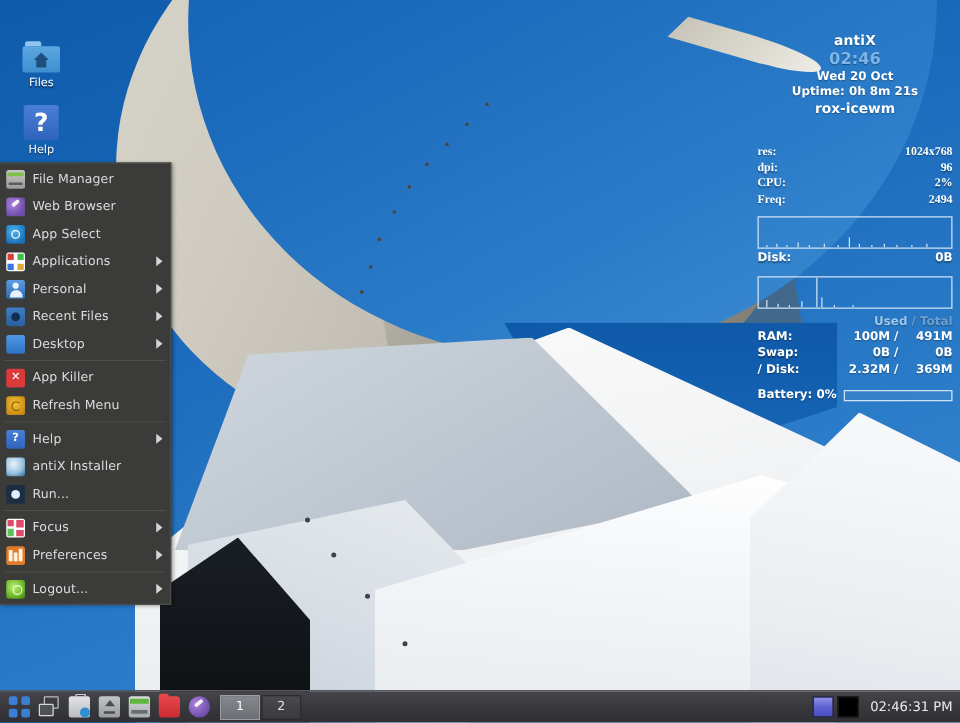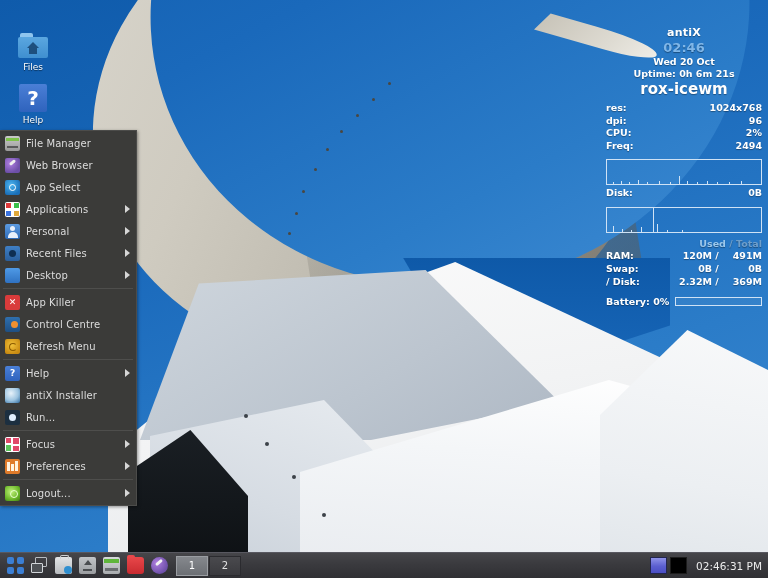--- a/index.html
+++ b/index.html
@@ -151,46 +151,46 @@
     font-size: 9px; font-weight: bold;
     color: #ffffff;
     text-shadow: 0 1px 1px rgba(0,0,0,0.35);
     padding: 0 6px;
   }
   #conky .center { text-align: center; }
   .ck-title { font-size: 11px; font-weight: bold; letter-spacing: .2px; }
   .ck-clock { font-size: 13px; color: #7fb6e8; font-weight: bold; margin-top: 1px; }
   .ck-date { font-size: 9.5px; margin-top: 1px; }
   .ck-uptime { font-size: 9.5px; margin-top: 1px; }
-  .ck-wm { font-size: 15px; margin-top: 1px; }
+  .ck-wm { font-size: 11px; margin-top: 1px; }
   .ck-row {
     display:flex; justify-content: space-between;
     font-size: 9.5px; line-height: 12.5px;
   }
-  .ck-rows { margin-top: 4px; }
+  .ck-rows { margin-top: 23px; font-family: Liberation Serif, serif; }
   .ck-graph {
     height: 26px; margin: 7px 0 2px 0;
     border: 1px solid #cfe2f5;
     position: relative; overflow: hidden;
   }
   .ck-graph .spike {
     position:absolute; bottom:0; width:1px; background:#cfe2f5;
   }
   .ck-graph .vline { position:absolute; top:0; bottom:0; width:1px; background:#cfe2f5; }
   .ck-sec { margin-top: 5px; }
   .ck-hdr { text-align:right; color:#9cc8ec; font-size:9.5px; }
   .ck-hdr .sep { color:#6f9fcb; }
   .ck-mrow {
     display:flex; font-size:9.5px; line-height:13px;
   }
   .ck-mrow .k { width: 54px; }
   .ck-mrow .used { width: 52px; text-align:right; }
   .ck-mrow .slash { width: 10px; text-align:center; }
   .ck-mrow .total { flex:1; text-align:right; }
-  .ck-batt { display:flex; align-items:center; gap:6px; margin-top:8px; font-size:9.5px; }
+  .ck-batt { display:flex; align-items:flex-end; gap:6px; margin-top:8px; font-size:9.5px; }
   .ck-batt .bar {
     flex:1; height: 9px; border:1px solid #cfe2f5; background: rgba(255,255,255,0.05);
   }
 
   
   #menu {
     position: absolute; left: 0; top: 130px;
     width: 137px;
     background: #3b3b39;
     border: 1px solid #4c4c4a;
@@ -377,21 +377,21 @@
       </div>
       <div class="lbl">Help</div>
     </div>
 
   </div>
 
   <div id="conky">
     <div class="center ck-title">antiX</div>
     <div class="center ck-clock">02:46</div>
     <div class="center ck-date">Wed 20 Oct</div>
-    <div class="center ck-uptime">Uptime: 0h 6m 21s</div>
+    <div class="center ck-uptime">Uptime: 0h 8m 21s</div>
     <div class="center ck-wm">rox-icewm</div>
 
     <div class="ck-rows">
       <div class="ck-row">
         <span>res:</span>
         <span>1024x768</span>
       </div>
       <div class="ck-row">
         <span>dpi:</span>
         <span>96</span>
@@ -441,21 +441,21 @@
 
     <div class="ck-sec">
       <div class="ck-hdr">
         <span>Used</span>
         <span class="sep">/</span>
         <span class="sep">Total</span>
       </div>
 
       <div class="ck-mrow">
         <span class="k">RAM:</span>
-        <span class="used">120M</span>
+        <span class="used">100M</span>
         <span class="slash">/</span>
         <span class="total">491M</span>
       </div>
       <div class="ck-mrow">
         <span class="k">Swap:</span>
         <span class="used">0B</span>
         <span class="slash">/</span>
         <span class="total">0B</span>
       </div>
       <div class="ck-mrow">
@@ -520,24 +520,20 @@
       <span class="arrow"></span>
     </div>
 
     <div class="msep"></div>
 
     <div class="mi">
       <span class="mico ic-appkill">✕</span>
       <span class="mlabel">App Killer</span>
     </div>
 
-    <div class="mi">
-      <span class="mico ic-ctrl"></span>
-      <span class="mlabel">Control Centre</span>
-    </div>
 
     <div class="mi">
       <span class="mico ic-refresh"></span>
       <span class="mlabel">Refresh Menu</span>
     </div>
 
     <div class="msep"></div>
 
     <div class="mi">
       <span class="mico ic-help">?</span>

